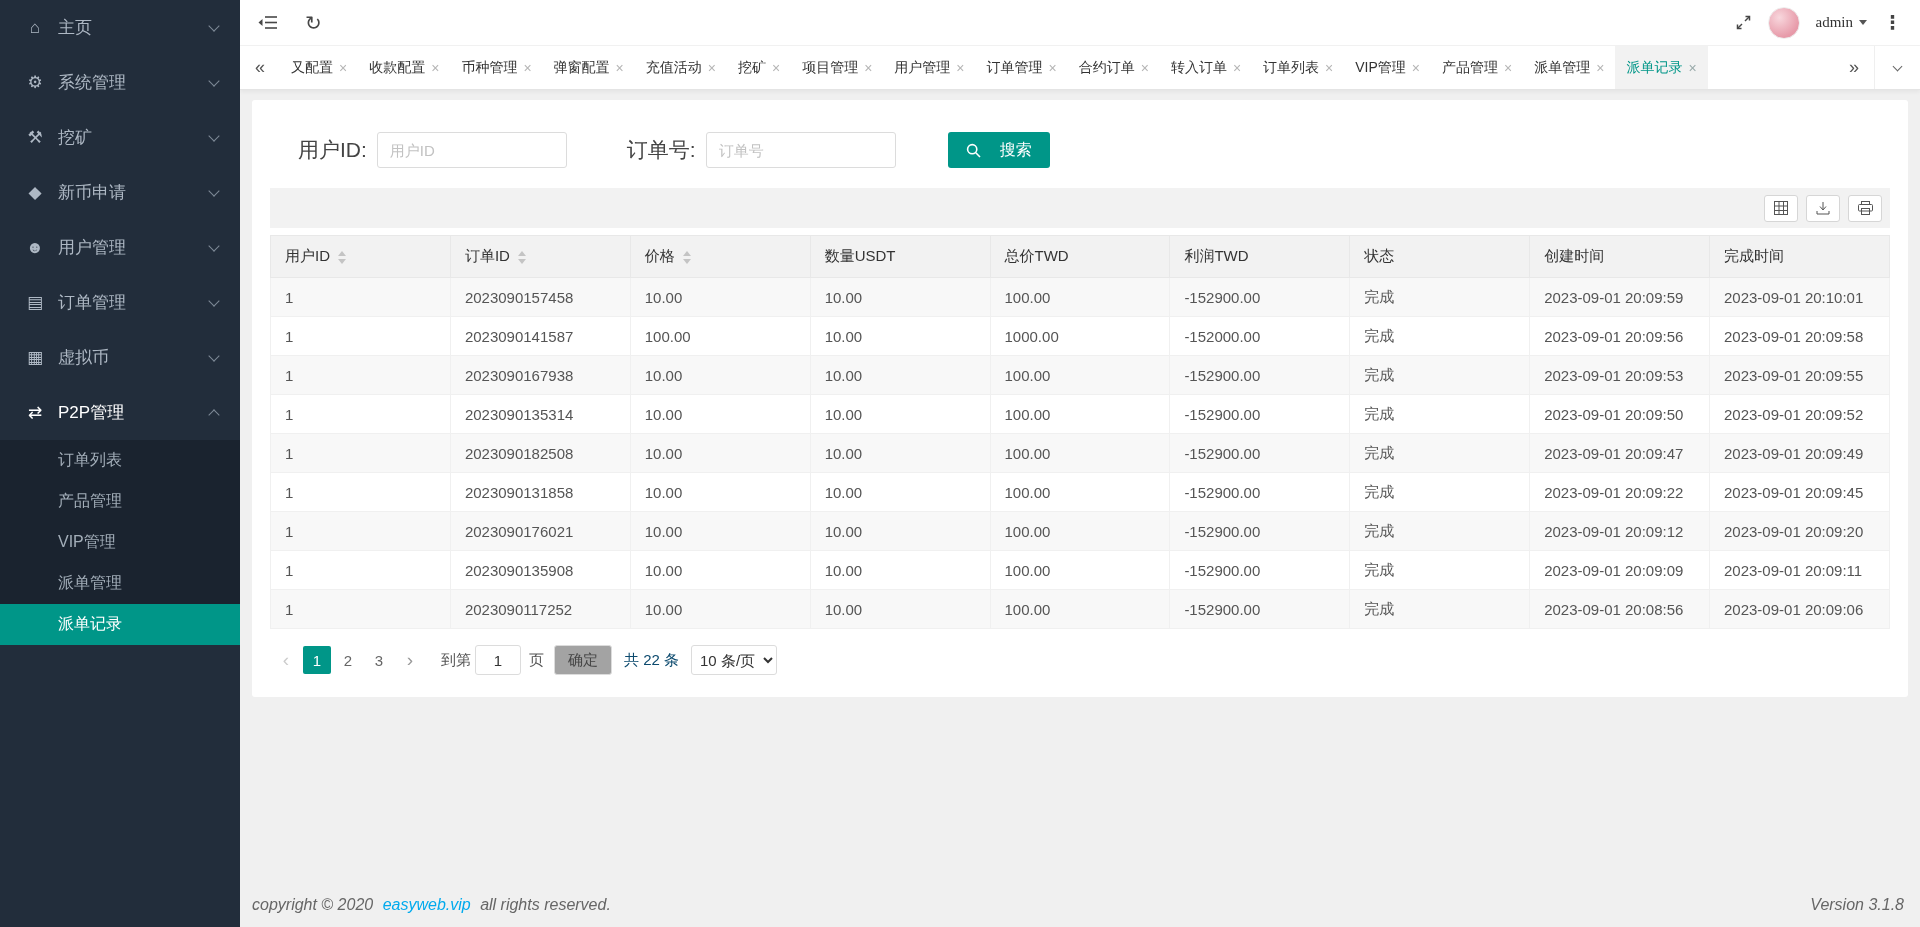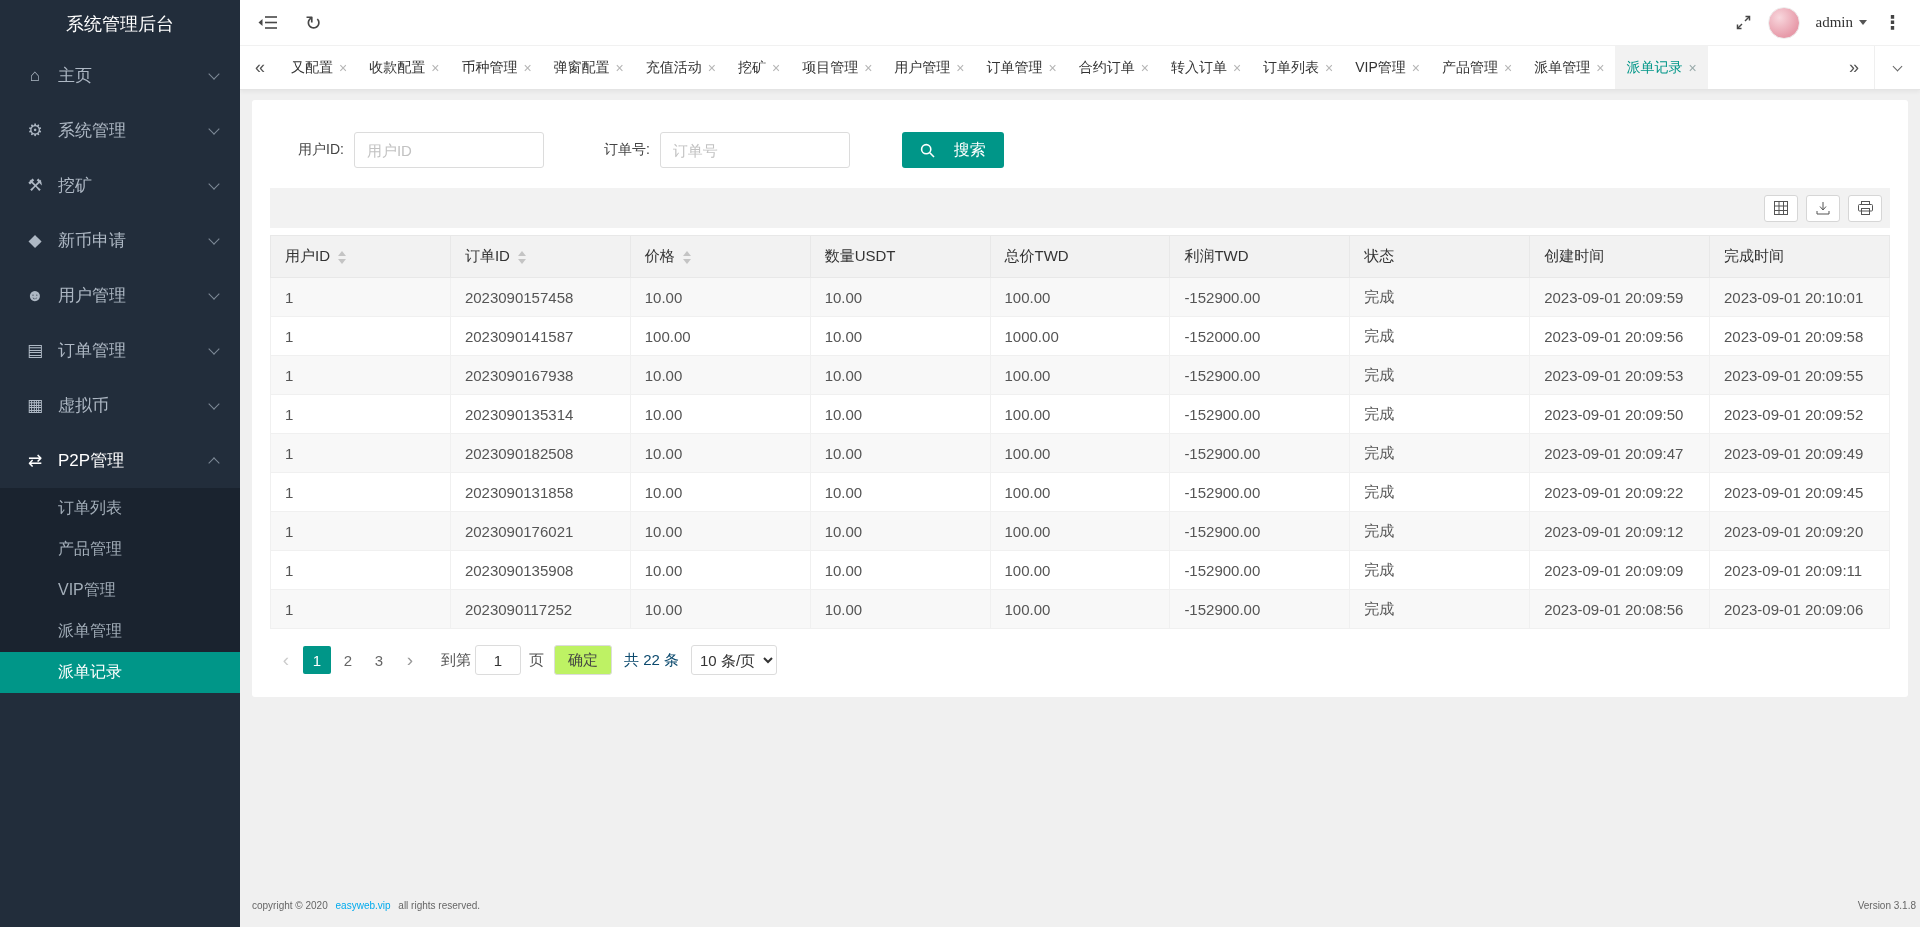--- a/index.html
+++ b/index.html
@@ -42,21 +42,21 @@
   .tab.active { color:#009688; background:#f2f2f2; }
   .tab.active .tab-close { color:#9aa; }
   .tab-overflow { width:46px; display:flex; align-items:center; justify-content:center; border-left:1px solid #efefef; cursor:pointer; flex:none; }
   .chev.small { width:7px; height:7px; border-color:#666; margin-top:-3px; }
 
   
   .content { flex:1; padding:10px 12px 0; overflow:hidden; }
   .card { background:#fff; border-radius:3px; padding:18px 18px 22px; }
 
   .search-row { display:flex; align-items:center; padding:14px 0 20px 28px; }
-  .search-label { font-size:14px; color:#444; margin-right:10px; }
+  .search-label { font-size:21px; color:#444; margin-right:10px; }
   .search-input { width:190px; height:36px; border:1px solid #dcdcdc; border-radius:3px; padding:0 12px; font-size:15px; color:#333; outline:none; }
   .search-input::placeholder { color:#c2c2c2; }
   .gap { width:60px; }
   .search-btn { height:36px; padding:0 18px; margin-left:52px; background:#009688; color:#fff; border:none; border-radius:3px; font-size:16px; display:flex; align-items:center; gap:19px; cursor:pointer; }
 
   .table-toolbar { background:#f2f2f2; height:40px; display:flex; align-items:center; justify-content:flex-end; gap:8px; padding:0 8px; margin-bottom:7px; }
   .tool-btn { width:34px; height:27px; background:#fff; border:1px solid #d6d6d6; border-radius:3px; display:flex; align-items:center; justify-content:center; color:#555; cursor:pointer; }
 
   table { width:100%; border-collapse:collapse; table-layout:fixed; border:1px solid #e8e8e8; }
   th { background:#f2f2f2; font-weight:normal; color:#333; font-size:15px; text-align:left; height:42px; padding:0 14px; border:1px solid #e8e8e8; }
@@ -69,33 +69,32 @@
 
   .pagination { display:flex; align-items:center; margin-top:16px; padding-left:2px; font-size:15px; color:#666; }
   .page-btn { min-width:28px; height:28px; display:flex; align-items:center; justify-content:center; border-radius:2px; cursor:pointer; color:#666; margin-right:3px; }
   .page-btn.active { background:#009688; color:#fff; }
   .page-btn.arrow { font-size:19px; color:#999; }
   .page-btn.arrow.prev { color:#ccc; }
   .pages { display:flex; }
   .jump-text { margin:0 4px 0 14px; color:#555; }
   .jump-text.suffix { margin:0 10px 0 8px; }
   .jump-input { width:46px; height:30px; border:1px solid #dcdcdc; border-radius:3px; text-align:center; font-size:15px; color:#333; outline:none; }
-  .confirm-btn { height:30px; padding:0 13px; background:#bef264; border:1px solid #dcdcdc; border-radius:3px; font-size:15px; color:#444; cursor:pointer; }
+  .confirm-btn { height:30px; padding:0 13px; background:#a3a3a3; border:1px solid #dcdcdc; border-radius:3px; font-size:15px; color:#444; cursor:pointer; }
   .total { margin:0 12px; color:#0c4a6e; }
   .page-size-select { height:30px; border:1px solid #dcdcdc; border-radius:3px; background:#fff; font-size:15px; color:#333; padding:0 4px; outline:none; }
 
-  .footer { height:44px; display:flex; align-items:center; padding:0 4px 0 12px; color:#666; font-size:10px; flex:none; }
+  .footer { height:44px; display:flex; align-items:center; padding:0 16px 0 12px; color:#666; font-size:16px; flex:none;font-style:italic; }
   .footer a { color:#01aaed; text-decoration:none; margin:0 5px; cursor:pointer; }
   .footer-right { margin-left:auto; }
 </style>
 </head>
 <body>
 
 <aside class="sidebar">
-  <div class="sidebar-title">系统管理后台</div>
   <nav>
     <div class="menu-item">
       <span class="glyph">⌂</span>
       <span>主页</span>
       <span class="chev"></span>
     </div>
     <div class="menu-item">
       <span class="glyph">⚙</span>
       <span>系统管理</span>
       <span class="chev"></span>

